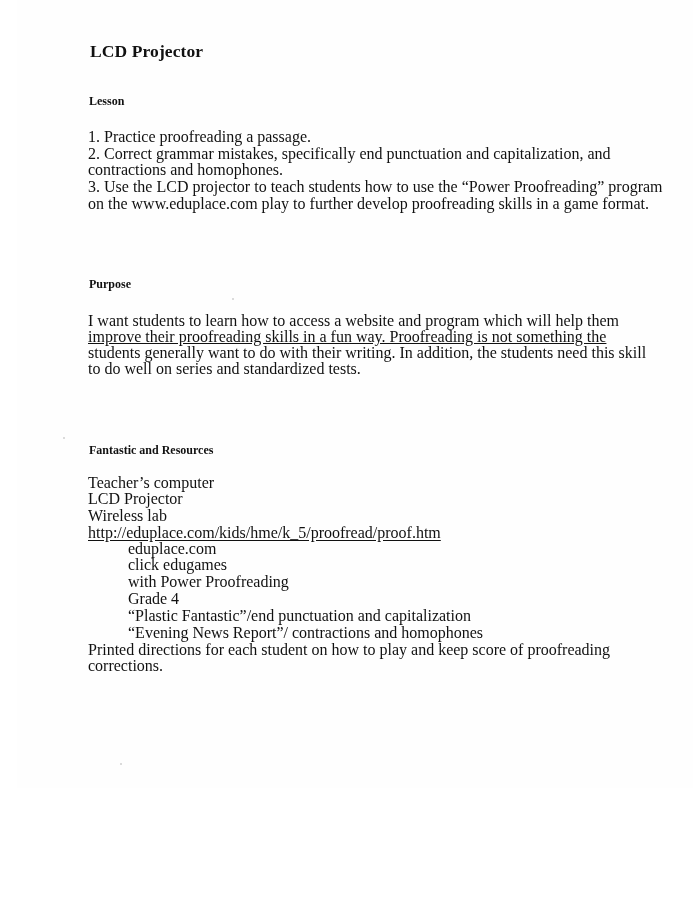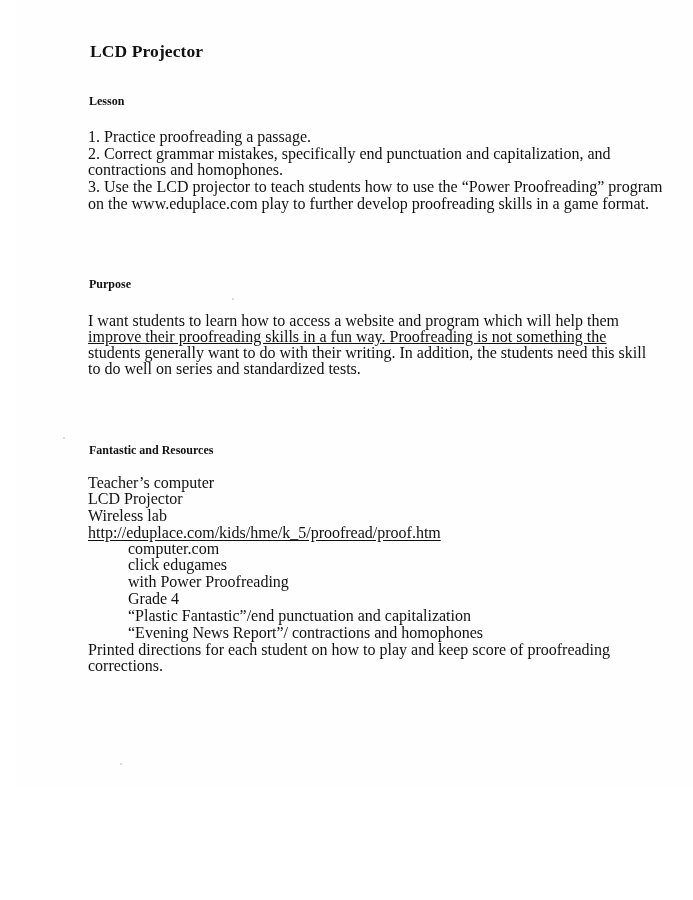--- a/index.html
+++ b/index.html
@@ -85,21 +85,21 @@
     <div class="line" style="top:345px;">students generally want to do with their writing.  In addition, the students need this skill</div>
     <div class="line" style="top:361px;">to do well on series and standardized tests.</div>
   </div>
 
   <div>
     <div class="heading" style="top:443px;">Fantastic and Resources</div>
     <div class="line" style="top:475px;">Teacher’s computer</div>
     <div class="line" style="top:491px;">LCD Projector</div>
     <div class="line" style="top:508px;">Wireless lab</div>
     <div class="line link" style="top:525px;">http://eduplace.com/kids/hme/k_5/proofread/proof.htm</div>
-    <div class="line indent" style="top:541px;">computer.com</div>
+    <div class="line indent" style="top:541px;">eduplace.com</div>
     <div class="line indent" style="top:557px;">click edugames</div>
     <div class="line indent" style="top:574px;">with Power Proofreading</div>
     <div class="line indent" style="top:591px;">Grade 4</div>
     <div class="line indent" style="top:608px;">“Plastic Fantastic”/end punctuation and capitalization</div>
     <div class="line indent" style="top:625px;">“Evening News Report”/ contractions and homophones</div>
     <div class="line" style="top:642px;">Printed directions for each student on how to play and keep score of proofreading</div>
     <div class="line" style="top:658px;">corrections.</div>
   </div>
 
   <div class="speck" style="left:46px; top:437px;"></div>

